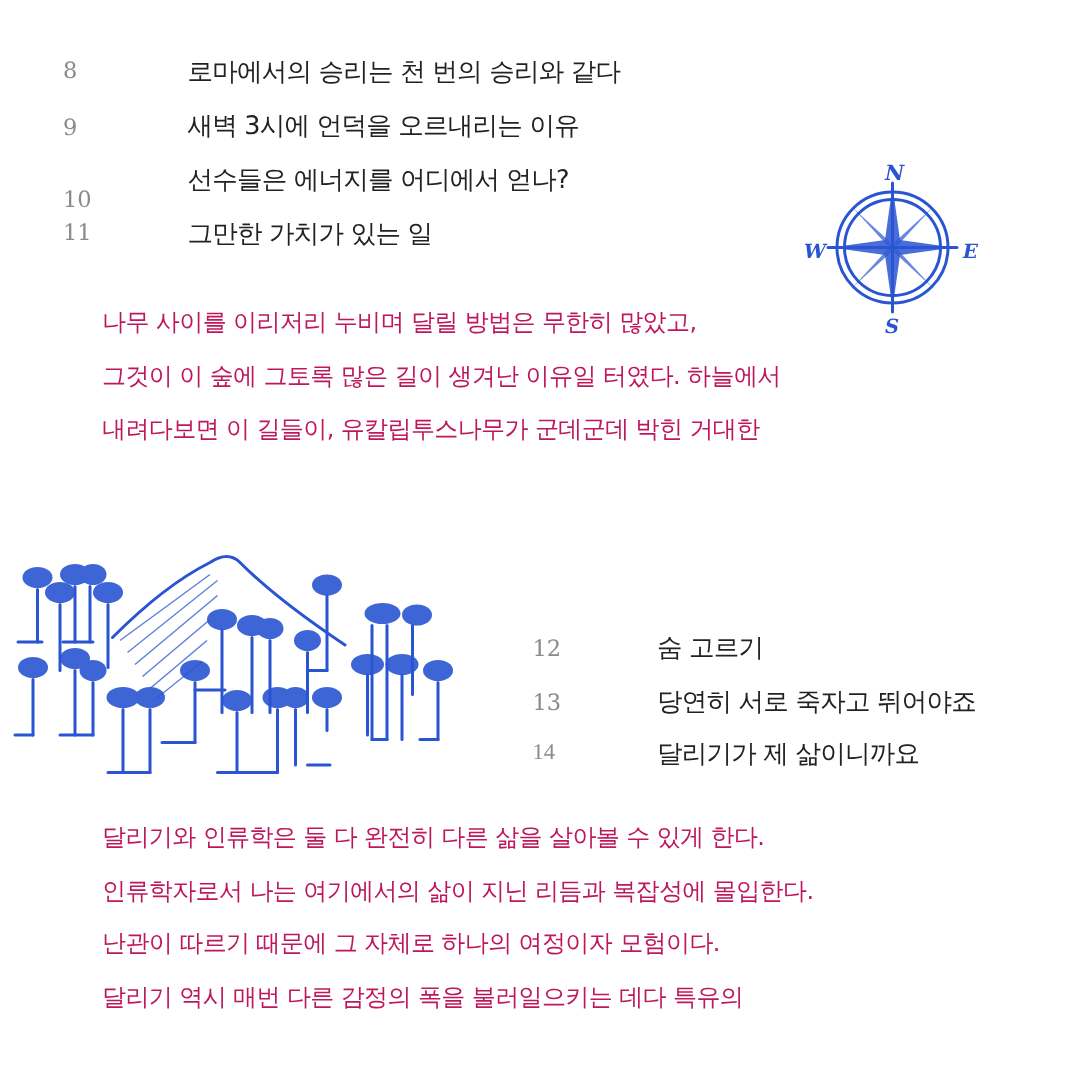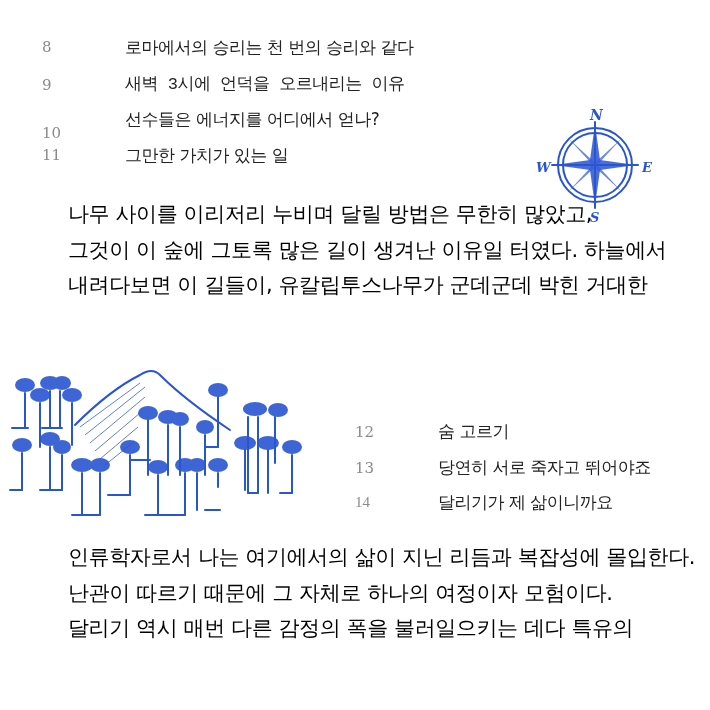--- a/index.html
+++ b/index.html
@@ -2,36 +2,36 @@
 <html><head>
 <meta charset="utf-8">
 <style>
   html, body { margin:0; padding:0; background:#ffffff; }
   body { width:710px; height:710px; position:relative; overflow:hidden;
          font-family:"DejaVu Sans", "Liberation Sans", sans-serif; }
   .toc-row { position:absolute; white-space:nowrap; }
   .toc-num { position:absolute; font-family:"DejaVu Serif","Liberation Serif",serif;
              color:#8a8a8a; font-size:15px; font-variant:small-caps; }
   .toc-title { position:absolute; color:#222222; font-size:17px; letter-spacing:-0.5px;margin-left:14px; }
-  .para { position:absolute; color:#000000; font-size:21px; letter-spacing:-0.4px;
+  .para { position:absolute; color:#be185d; font-size:16px; letter-spacing:-0.4px;
           line-height:35.5px; white-space:nowrap; }
   .ink { stroke:#2a55d2; fill:none; stroke-width:2; stroke-linecap:round; }
   .inkfill { fill:#2a55d2; }
 </style>
 </head>
 <body>
 
 <div>
   <div class="toc-row" style="top:36px;">
     <span class="toc-num" style="left:42px;top:2px;">8</span>
     <span class="toc-title" style="left:111px;top:0;">로마에서의 승리는 천 번의 승리와 같다</span>
   </div>
   <div class="toc-row" style="top:72px;">
     <span class="toc-num" style="left:42px;top:4px;">9</span>
-    <span class="toc-title" style="left:111px;top:0;font-family:Liberation Mono, monospace;">새벽 3시에 언덕을 오르내리는 이유</span>
+    <span class="toc-title" style="left:111px;top:0;">새벽 3시에 언덕을 오르내리는 이유</span>
   </div>
   <div class="toc-row" style="top:108px;">
     <span class="toc-num" style="left:42px;top:16px;">10</span>
     <span class="toc-title" style="left:111px;top:0;">선수들은 에너지를 어디에서 얻나?</span>
   </div>
   <div class="toc-row" style="top:144px;">
     <span class="toc-num" style="left:42px;top:2px;">11</span>
     <span class="toc-title" style="left:111px;top:0;">그만한 가치가 있는 일</span>
   </div>
 </div>
@@ -159,16 +159,17 @@
     <span class="toc-num" style="left:355px;top:3px;">13</span>
     <span class="toc-title" style="left:424px;top:0;">당연히 서로 죽자고 뛰어야죠</span>
   </div>
   <div class="toc-row" style="top:491px;">
     <span class="toc-num" style="left:355px;top:3px;font-family:Liberation Serif, serif;">14</span>
     <span class="toc-title" style="left:424px;top:0;">달리기가 제 삶이니까요</span>
   </div>
 </div>
 
 <div class="para" style="left:68px;top:540px;">
+  <div>달리기와 인류학은 둘 다 완전히 다른 삶을 살아볼 수 있게 한다.</div>
   <div>인류학자로서 나는 여기에서의 삶이 지닌 리듬과 복잡성에 몰입한다.</div>
   <div>난관이 따르기 때문에 그 자체로 하나의 여정이자 모험이다.</div>
   <div>달리기 역시 매번 다른 감정의 폭을 불러일으키는 데다 특유의</div>
 </div>
 
 </body></html>

